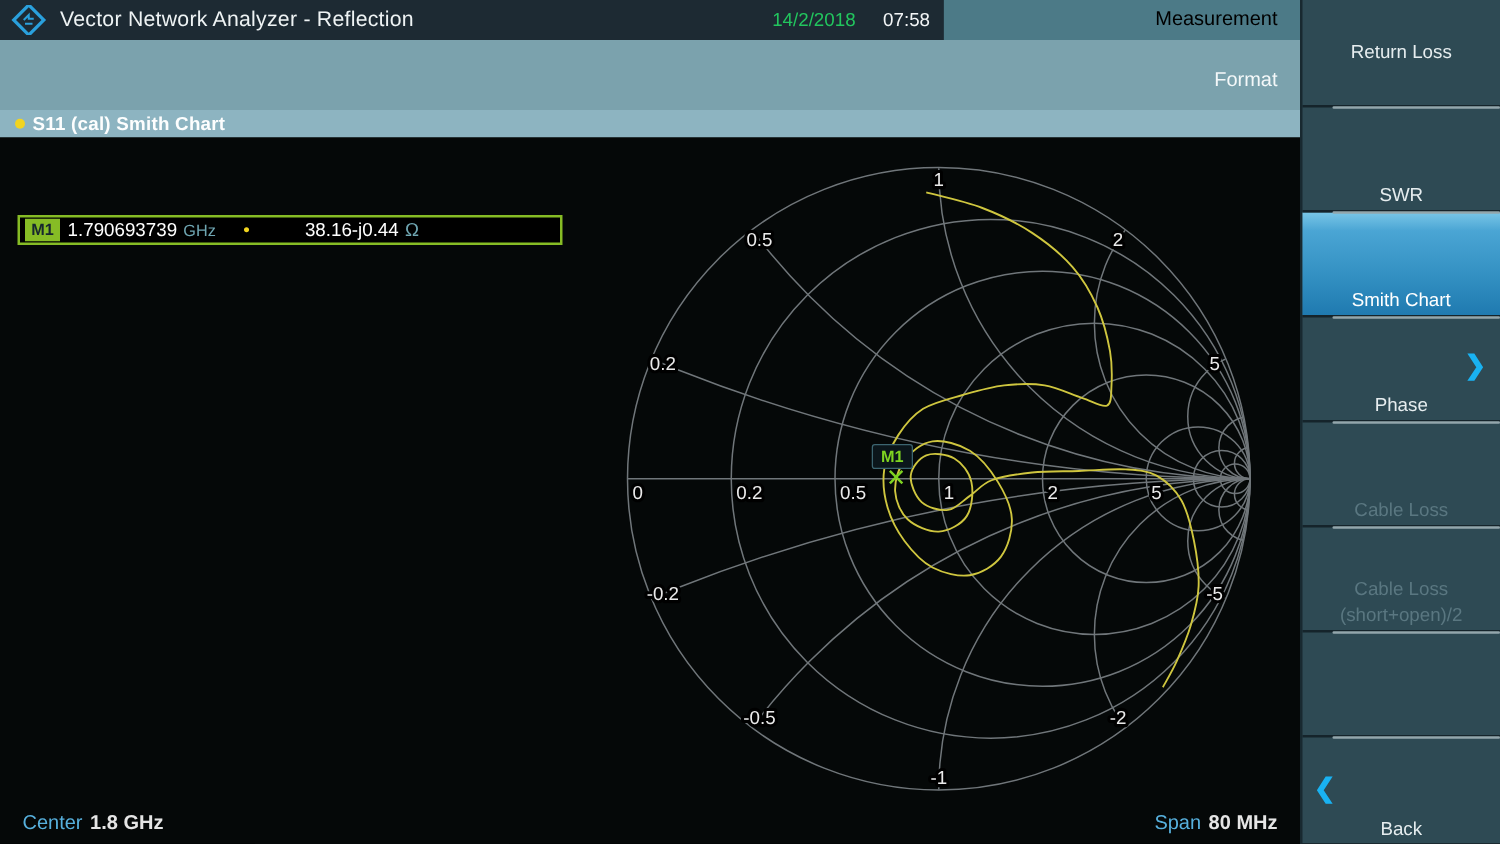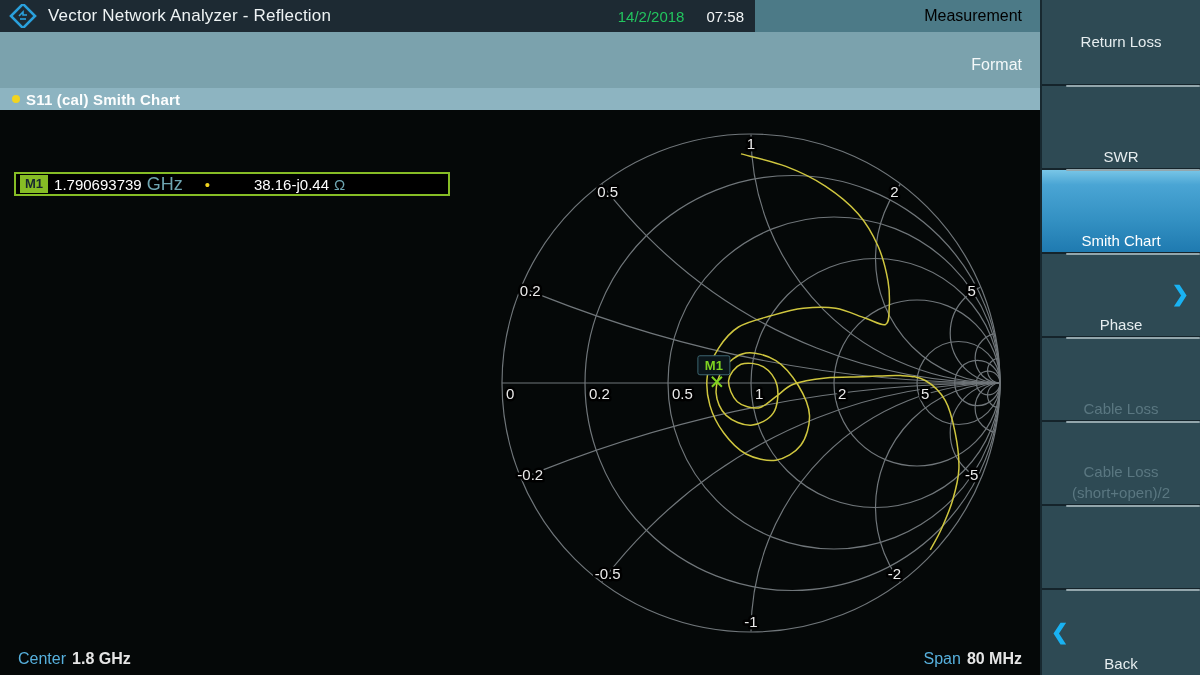--- a/index.html
+++ b/index.html
@@ -34,21 +34,21 @@
   .status-bullet { width:8px; height:8px; border-radius:50%; background:#f2d41f; margin-right:6px; flex:none; }
   .status-text { color:#fdfefe; font-size:15px; font-weight:600; letter-spacing:.2px; }
 
   .chart-area { position:relative; flex:1; background:#050808; }
   #smith-svg { position:absolute; left:0; top:0; }
 
   .marker-readout { position:absolute; left:14px; top:62px; width:436px; height:24px;
     border:2px solid #86bc25; background:#000; display:flex; align-items:center; padding-left:4px; }
   .marker-chip { background:#86bc25; color:#17272f; font-size:13px; font-weight:bold; padding:1px 5px 2px 5px; }
   .marker-freq { color:#fff; font-size:15px; margin-left:6px; }
-  .marker-freq-unit { color:#6fa6b2; font-size:18px; margin-left:5px; }
+  .marker-freq-unit { color:#6fa6b2; font-size:13px; margin-left:5px; }
   .marker-dot { color:#f2d41f; font-size:15px; margin-left:22px; }
   .marker-imp { color:#fff; font-size:15px; margin-left:44px; }
   .marker-imp-unit { color:#6fa6b2; font-size:15px; margin-left:5px; }
 
   .footer-center { position:absolute; left:18px; bottom:7px; font-size:16px; }
   .footer-span { position:absolute; right:18px; bottom:7px; font-size:16px; }
   .f-label { color:#57b0dd; }
   .f-value { color:#e5e5e5; font-weight:bold; margin-left:6px; }
 
   

